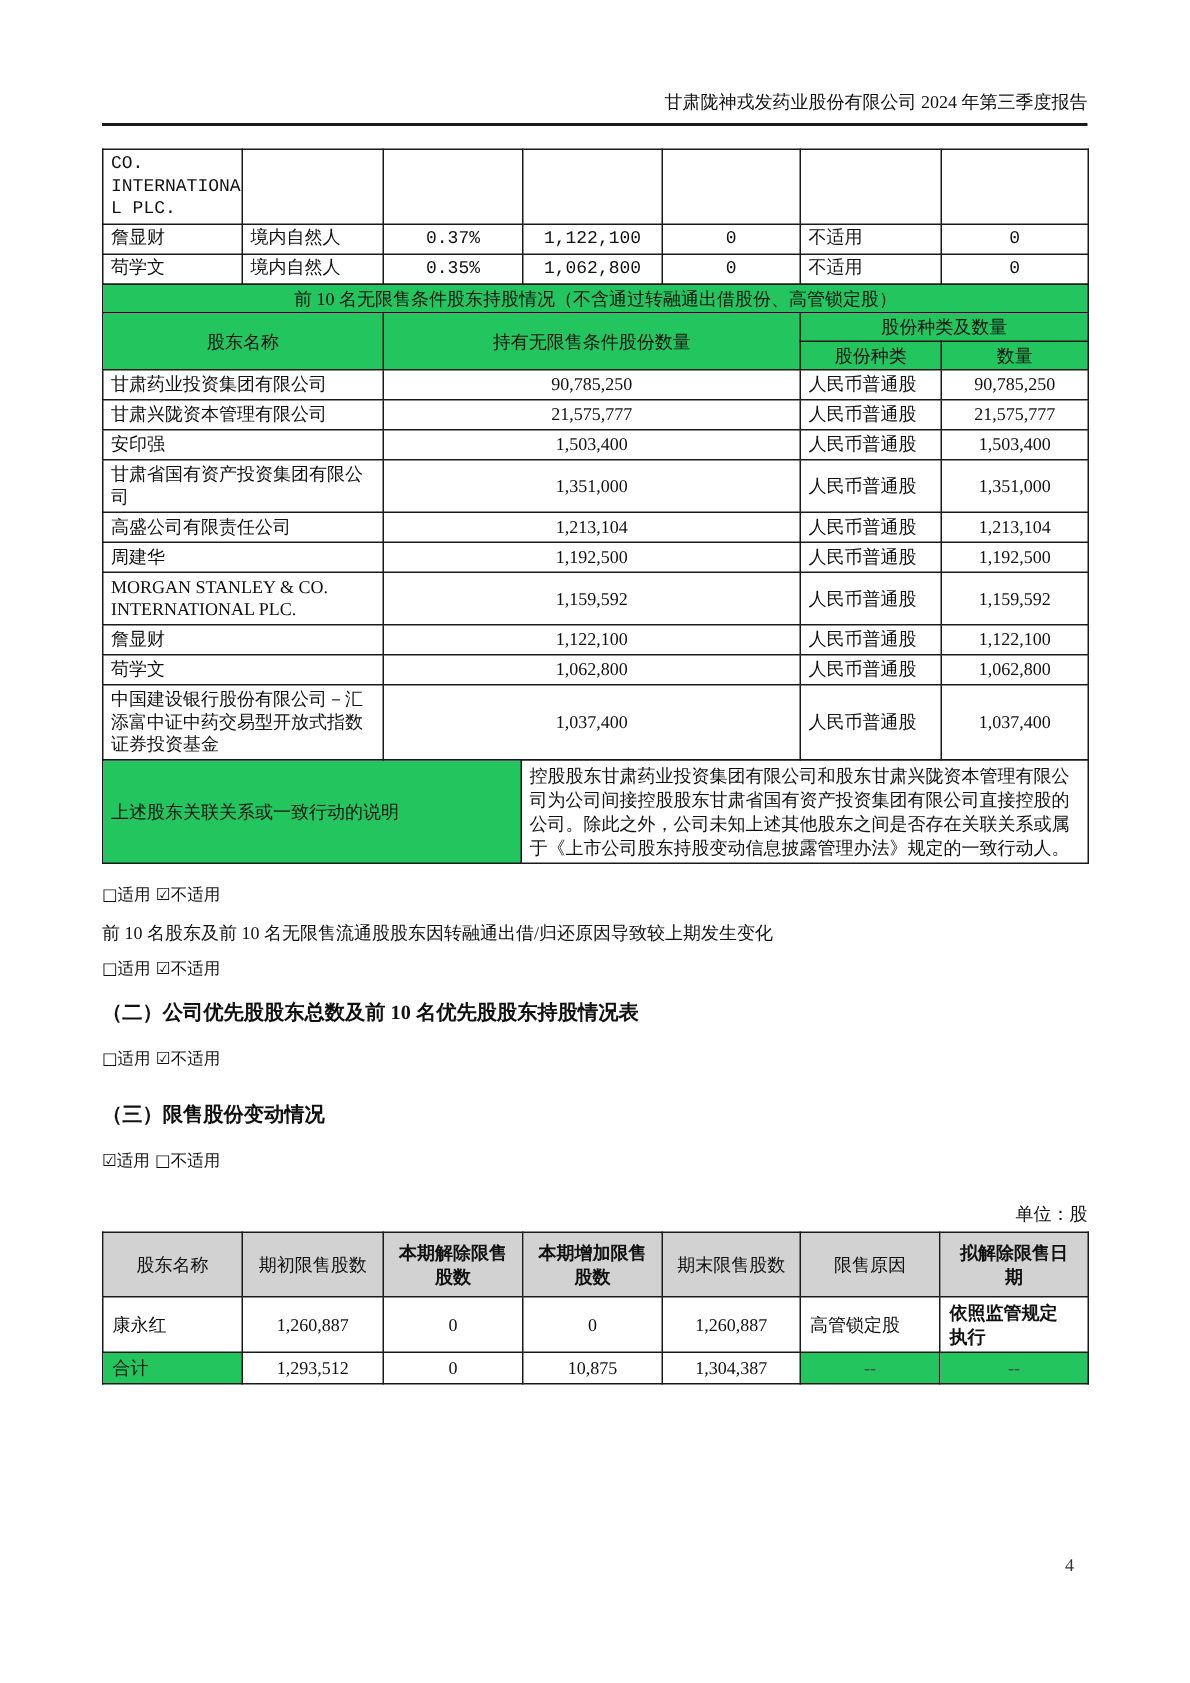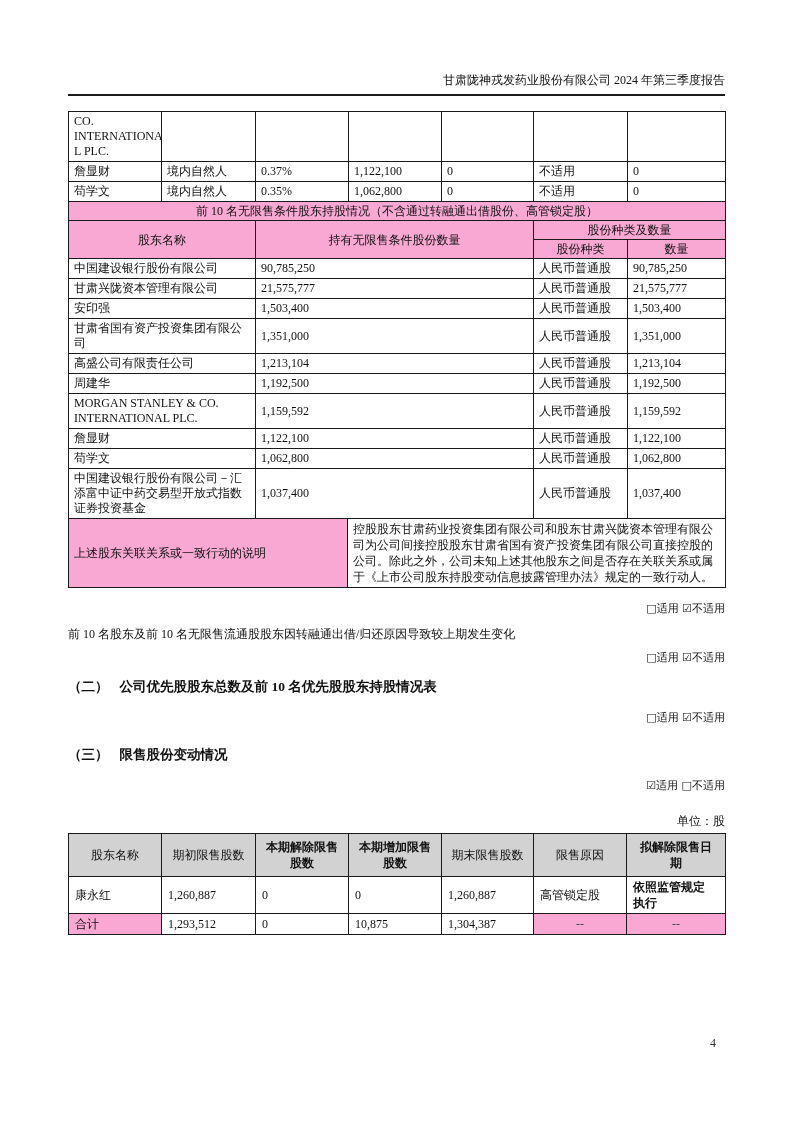--- a/index.html
+++ b/index.html
@@ -4,21 +4,21 @@
 <style>
   * { margin: 0; padding: 0; box-sizing: border-box; }
   html, body { background: #ffffff; }
   body { font-family: "Liberation Serif", "DejaVu Serif", serif; color: #111; }
   .page {
     position: relative;
     width: 793px; height: 1122px;
     background: #fff;
     overflow: hidden;
   }
-  .content { position: absolute; left: 68px; top: 16px; width: 657px; }
+  .content { position: absolute; left: 68px; top: 4px; width: 657px; }
 
   .doc-header {
     margin-top: 57px;
     text-align: right;
     font-size: 12px;
     line-height: 14px;
     padding-bottom: 7px;
     border-bottom: 2px solid #1a1a1a;
   }
 
@@ -29,40 +29,40 @@
     font-size: 12px;
   }
   td, th {
     border: 1px solid #1a1a1a;
     padding: 2px 5px;
     line-height: 15px;
     vertical-align: middle;
     font-weight: normal;
     overflow: hidden;
   }
-  .t1 { margin-top: 15px; }
+  .t1 { margin-top: 15px; font-family: Liberation Mono, monospace; }
   .t2, .t-notes { margin-top: -1px; }
-  .gray { background: #f9a8d4; }
+  .gray { background: #22c55e; }
   .l { text-align: left; }
-  .r { text-align: left; }
+  .r { text-align: center; }
   .c { text-align: center; }
   .pre { white-space: pre-line; }
   .banner td { padding: 1px 4px; line-height: 16px; }
   .hdr td { padding: 1px 3px; line-height: 16px; text-align: center; }
   .row1 { height: 49px; }
   .t-notes td { vertical-align: middle; }
   .notes-val { line-height: 16px; margin-left: 48px; }
 
   .para-block { margin-top: 13px; }
   .body-text { font-size: 12px; line-height: 16px; margin-bottom: 8px; }
-  .checkbox-line { font-size: 12px; line-height: 16px; margin-bottom: 9px; text-align: right; }
+  .checkbox-line { font-size: 12px; line-height: 16px; margin-bottom: 9px; }
   .cb { font-family: "DejaVu Sans", sans-serif; font-size: 11px; }
 
   .section-heading { margin-top: 12px; margin-bottom: 14px; font-size: 13.5px; line-height: 18px; font-weight: bold; }
-  .section-heading .htitle { margin-left: 11px; }
+  .section-heading .htitle { }
   .after-heading { margin-bottom: 20px; }
 
   .unit-line { text-align: right; font-size: 12px; line-height: 15px; margin-bottom: 4px; margin-top: 13px; }
 
   .t3 th { padding: 5px 6px; line-height: 16px; background: #d2d2d2; text-align: center; }
   .t3 td { padding: 2px 6px; line-height: 16px; }
   .t3 .tall { height: 36px; }
   .w6 { display: inline-block; max-width: 76px; vertical-align: top; font-weight: bold; }
   .dash { color: #444; }
 
@@ -139,21 +139,21 @@
       <tr class="hdr">
         <td rowspan="2" class="gray">股东名称</td>
         <td rowspan="2" class="gray">持有无限售条件股份数量</td>
         <td colspan="2" class="gray">股份种类及数量</td>
       </tr>
       <tr class="hdr">
         <td class="gray">股份种类</td>
         <td class="gray">数量</td>
       </tr>
       <tr>
-        <td class="l">中国建设银行股份有限公司</td>
+        <td class="l">甘肃药业投资集团有限公司</td>
         <td class="r">90,785,250</td>
         <td class="l">人民币普通股</td>
         <td class="r">90,785,250</td>
       </tr>
       <tr>
         <td class="l">甘肃兴陇资本管理有限公司</td>
         <td class="r">21,575,777</td>
         <td class="l">人民币普通股</td>
         <td class="r">21,575,777</td>
       </tr>

